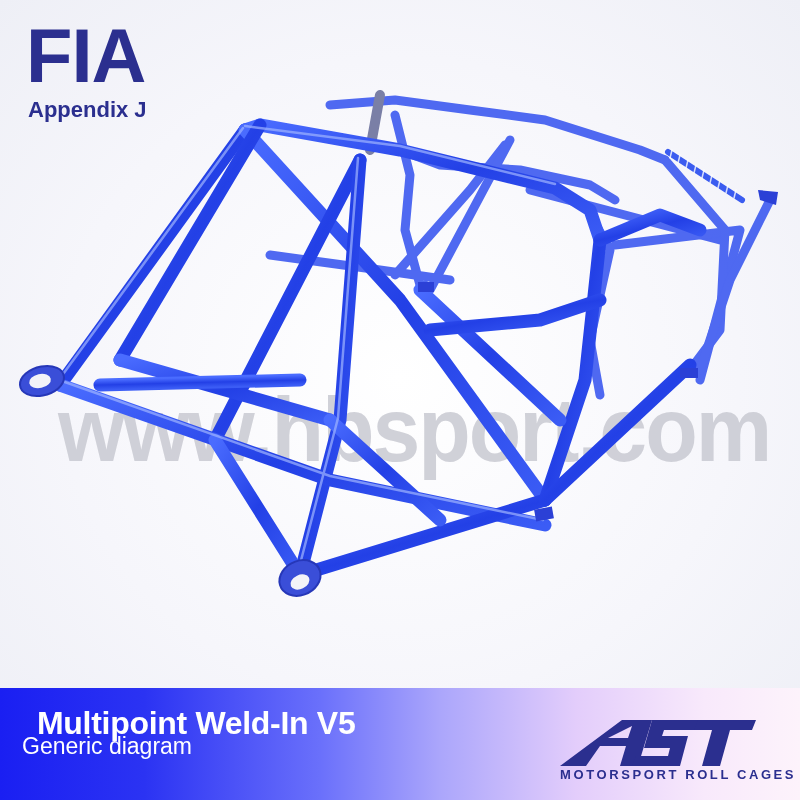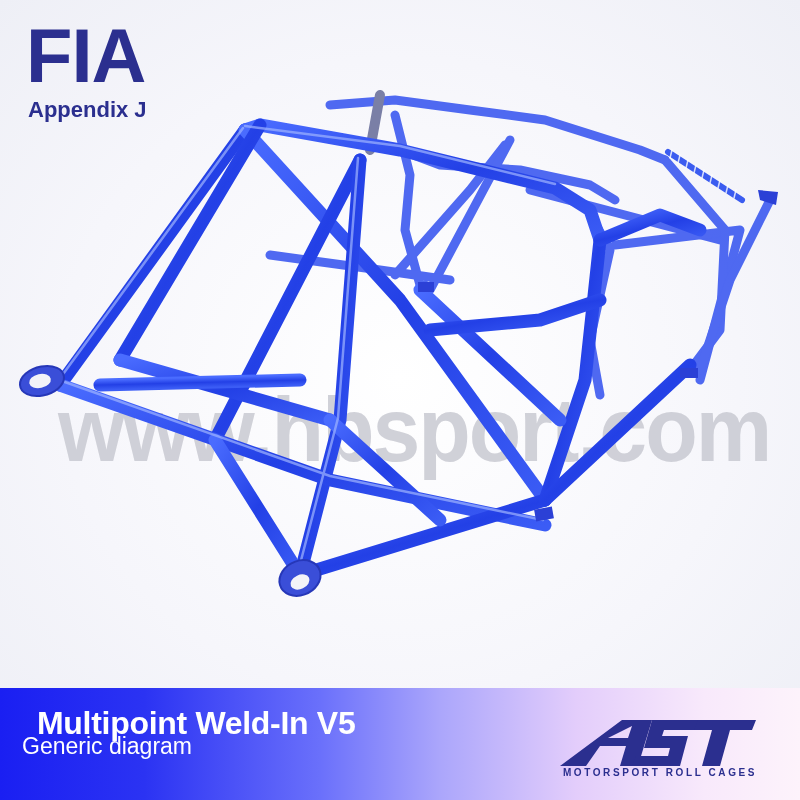--- a/index.html
+++ b/index.html
@@ -10,21 +10,21 @@
   .fia-title { font-family:"Liberation Sans", sans-serif; font-weight:bold; font-size:76px; line-height:76px; letter-spacing:-1px; }
   .fia-sub { font-family:"Liberation Sans", sans-serif; font-weight:bold; font-size:22px; line-height:24px; margin-top:4px; margin-left:2px; }
   .watermark { position:absolute; left:58px; top:386px; font-family:"Liberation Sans", sans-serif; font-weight:bold;
                font-size:86px; line-height:86px; color:#c9cad2; opacity:0.85; letter-spacing:-2px; transform:scaleY(1.05); white-space:nowrap; }
   svg.cage { position:absolute; left:0; top:0; }
   .band { position:absolute; left:0; top:688px; width:800px; height:112px;
           background: linear-gradient(90deg, #1a1ff2 0%, #2b33f3 18%, #6a70fb 40%, #aba6fb 55%, #e3cdfb 72%, #f8e9fb 88%, #fdf3fb 100%); }
   .band-title { position:absolute; left:22px; top:705px; color:#ffffff; font-weight:bold; font-size:32px; line-height:36px; letter-spacing:-0.3px;margin-left:15px; }
   .band-sub { position:absolute; left:22px; top:732px; color:#ffffff; font-size:23px; line-height:28px; }
   .ast { position:absolute; left:560px; top:712px; width:200px; height:64px; }
-  .ast-tag { position:absolute; left:560px; top:767px; width:200px; text-align:center; color:#2b2f8f; font-size:10px; font-weight:bold; letter-spacing:2.6px; white-space:nowrap; }
+  .ast-tag { position:absolute; left:560px; top:767px; width:200px; color:#2b2f8f; font-size:13px; font-weight:bold; letter-spacing:2.6px; white-space:nowrap; }
 </style>
 </head>
 <body>
 
 <div class="bg"></div>
 
 <div class="watermark">www.hbsport.com</div>
 
 <svg class="cage" width="800" height="688" viewBox="0 0 800 688">
   <defs>

